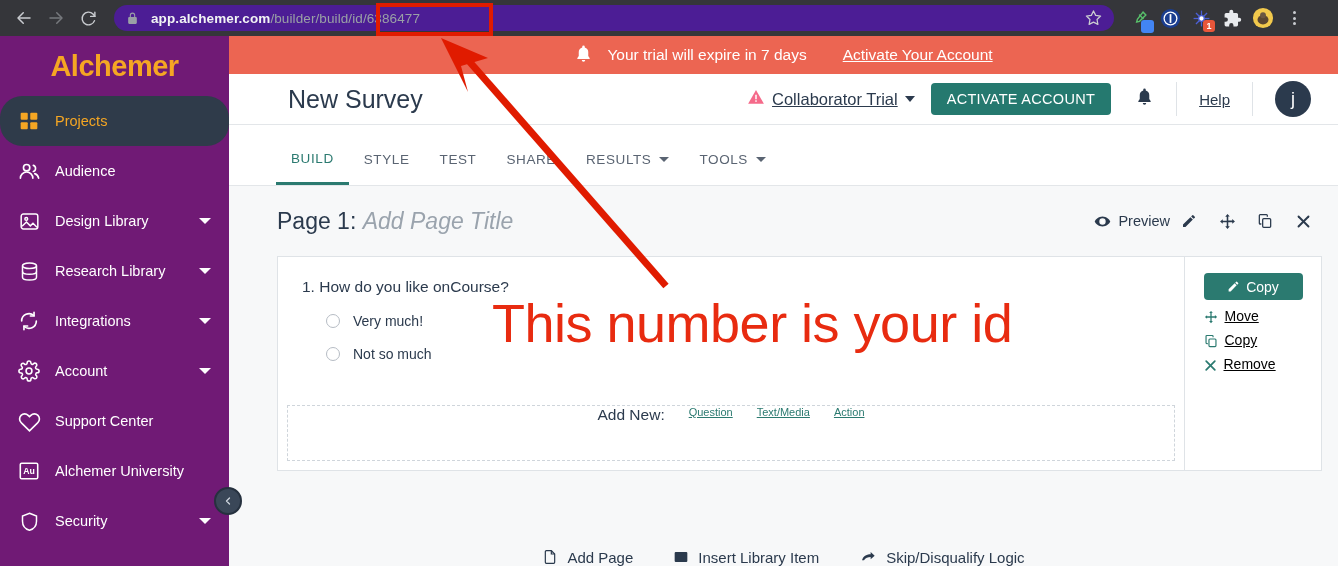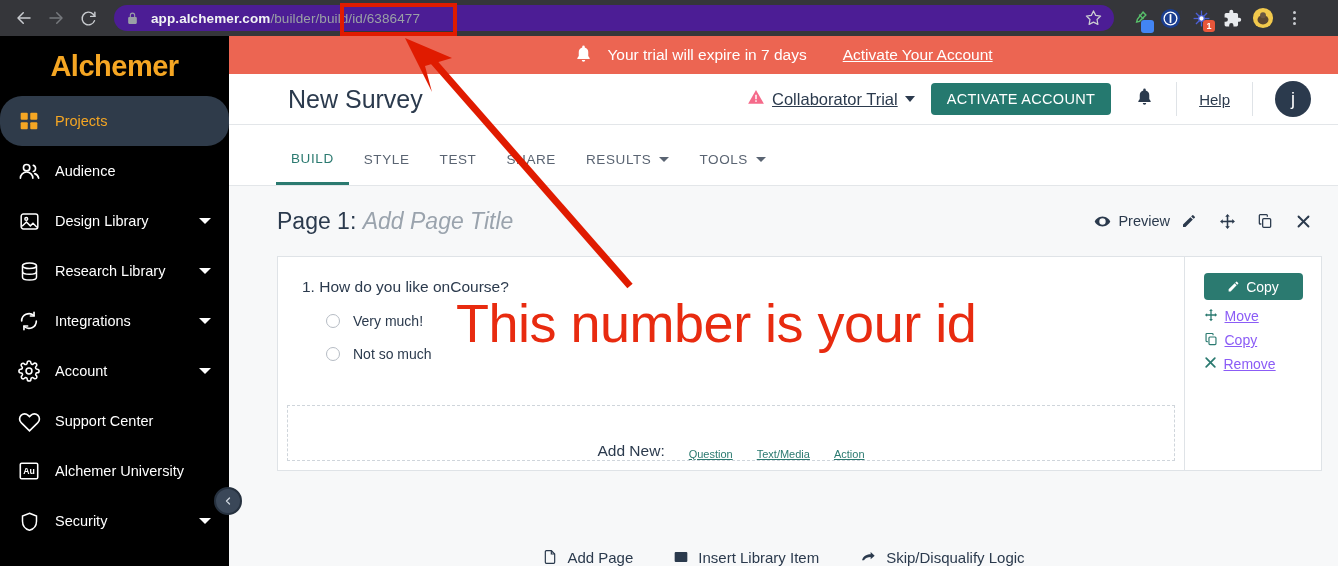--- a/index.html
+++ b/index.html
@@ -37,21 +37,21 @@
     font-size: 9px; line-height: 12px; min-width: 12px; text-align: center;
     border-radius: 3px; font-weight: 700; padding: 0 1px;
   }
   .ext-blue { position: absolute; right: -4px; bottom: -4px; width: 13px; height: 13px; background: #4285f4; border-radius: 3px; }
   .kebab { display: flex; flex-direction: column; gap: 2.5px; margin-left: 10px; }
   .kebab i { width: 3px; height: 3px; background: #c9ccd0; border-radius: 50%; display: block; }
 
   
   .sidebar {
     position: absolute; top: 36px; left: 0; width: 229px; height: 530px;
-    background: #000000;
+    background: #701a75;
   }
   .logo-wrap { height: 60px; display: flex; align-items: center; justify-content: center; }
   .logo-text {
     font-size: 29px; font-weight: 700; color: #f5a623; letter-spacing: -0.5px;
     font-family: "Liberation Sans", sans-serif;
   }
   .nav-item {
     height: 50px; display: flex; align-items: center; padding: 0 0 0 16px;
     color: #ffffff; font-size: 14.5px; position: relative; border-radius: 22px;
   }
@@ -133,44 +133,44 @@
 
   .card-wrap { margin: 0 16px 0 48px; display: flex; background: #ffffff; border: 1px solid #dfe3e7; }
   .card-main { flex: 1; }
   .q-block { padding: 21px 24px 26px 24px; min-height: 143px; }
   .q-text { font-size: 15.5px; color: #2b3a4d; margin-bottom: 17px; }
   .opt { display: flex; align-items: center; margin: 0 0 17px 24px; }
   .radio { width: 14px; height: 14px; border: 1.5px solid #b6bcc4; border-radius: 50%; margin-right: 13px; }
   .opt-label { font-size: 14px; color: #2b3a4d; }
   .addnew-zone {
     margin: 0 9px 9px 9px; border: 1px dashed #cfd5db; height: 56px;
-    display: flex; align-items: flex-end; justify-content: center; gap: 24px; background: #fff;
+    display: flex; align-items: flex-start; justify-content: center; gap: 24px; background: #fff;
   }
   .addnew-label { font-size: 15.5px; color: #2b3a4d; }
   .addnew-link { font-size: 11px; color: #2b7a70; }
   .card-side {
     width: 137px; border-left: 1px solid #dfe3e7; padding: 16px 0 0 0;
     display: flex; flex-direction: column; align-items: center; gap: 8px;
   }
   .edit-btn {
     width: 99px; height: 27px; background: #2b7a70; color: #ffffff; border: none; border-radius: 4px;
     display: flex; align-items: center; justify-content: center; gap: 6px; font-size: 14px;
     font-family: "Liberation Sans", sans-serif;
   }
-  .side-link { display: flex; align-items: flex-start; gap: 7px; color: #8b5cf6; font-size: 14px; width: 99px; }
+  .side-link { display: flex; align-items: flex-end; gap: 7px; color: #000000; font-size: 14px; width: 99px; }
 
   .bottom-row {
     position: absolute; left: 229px; top: 548px; width: 1109px; height: 18px;
     display: flex; align-items: center; justify-content: center; gap: 40px; overflow: hidden;
     background: #f7f8f9;
   }
   .bottom-item { display: flex; align-items: center; gap: 9px; font-size: 15px; color: #2b3a4d; }
 
   
-  .anno-layer { position: absolute; inset: 0; pointer-events: none; z-index: 50; }
+  .anno-layer { position: absolute; inset: 0; pointer-events: none; z-index: 50; margin-left: 36px; }
   .anno-text {
     position: absolute; left: 456px; top: 292px;
     font-size: 54px; color: #e82b10; font-family: "Liberation Sans", sans-serif;
     white-space: nowrap; letter-spacing: -0.5px;
   }
   .anno-box {
     position: absolute; left: 340px; top: 3px; width: 117px; height: 33px;
     border: 4px solid #e01b00;
   }
 </style>

